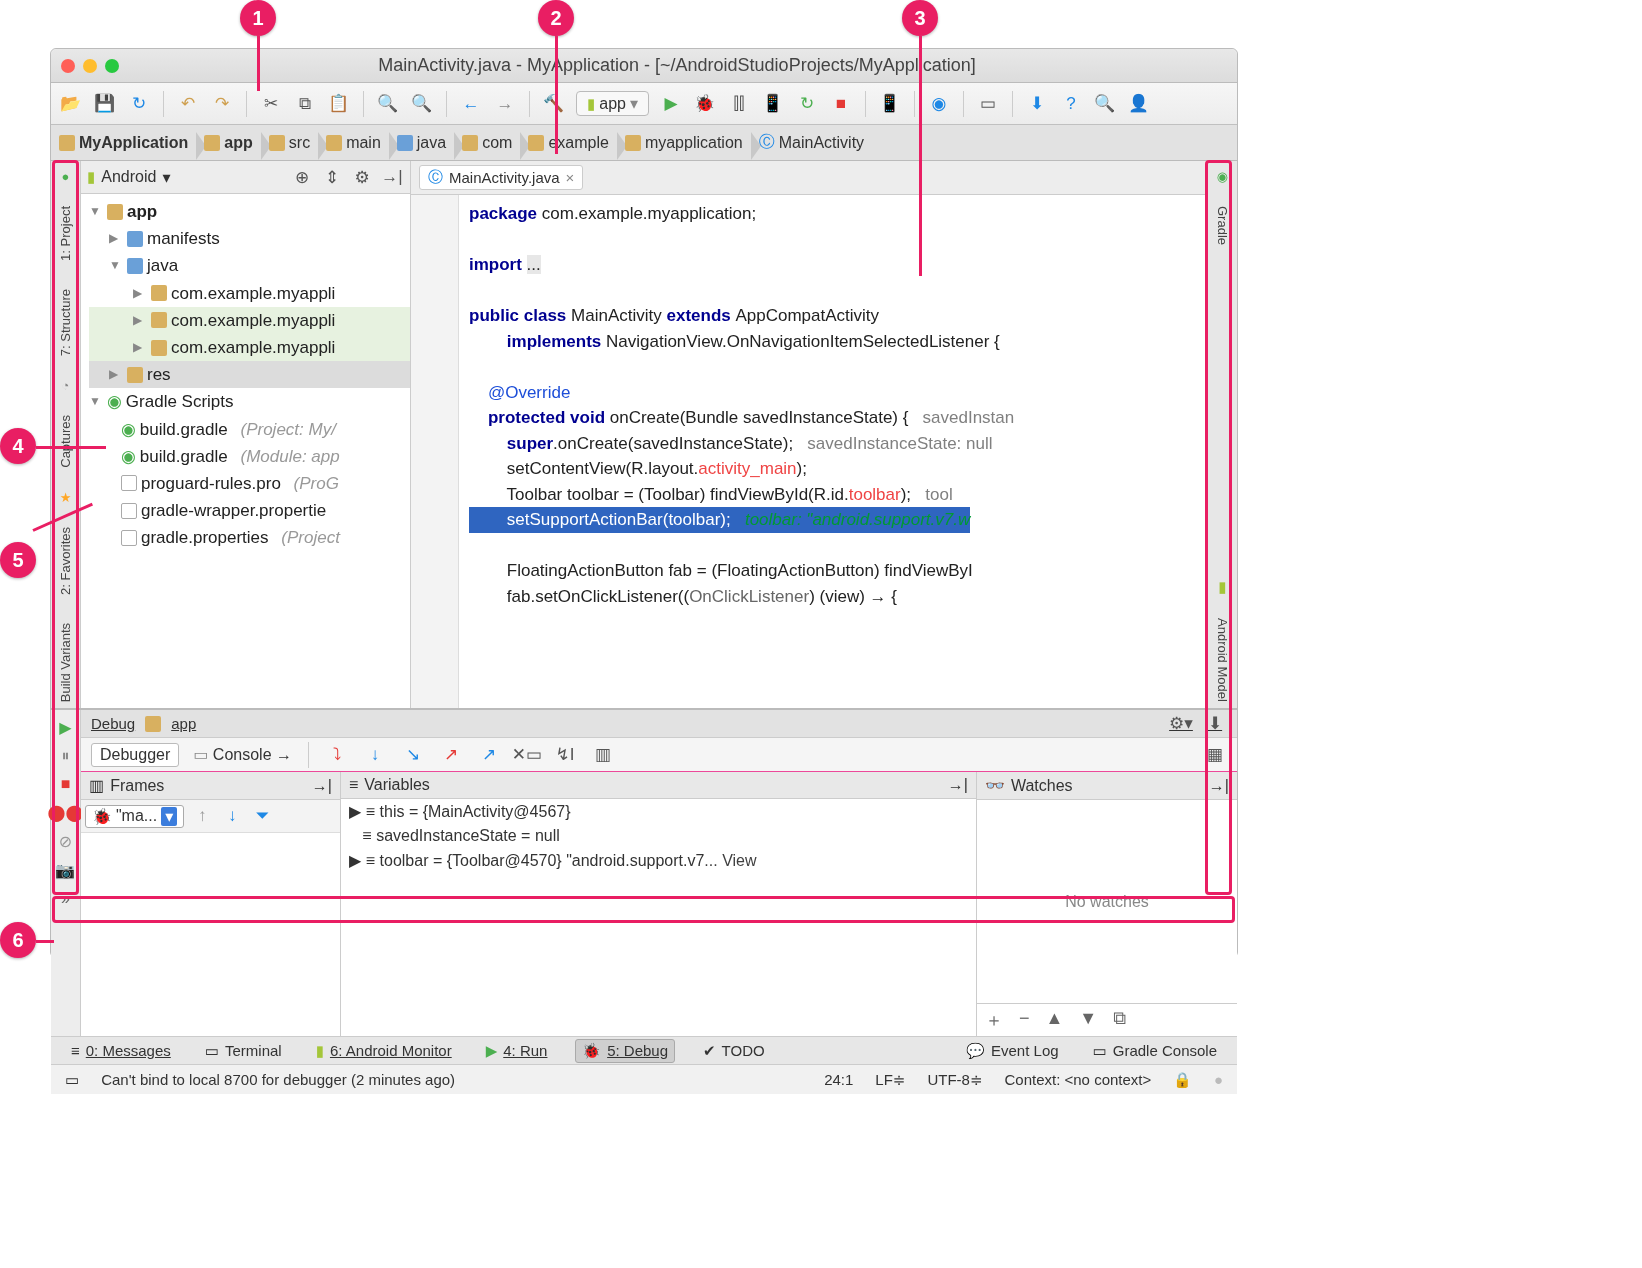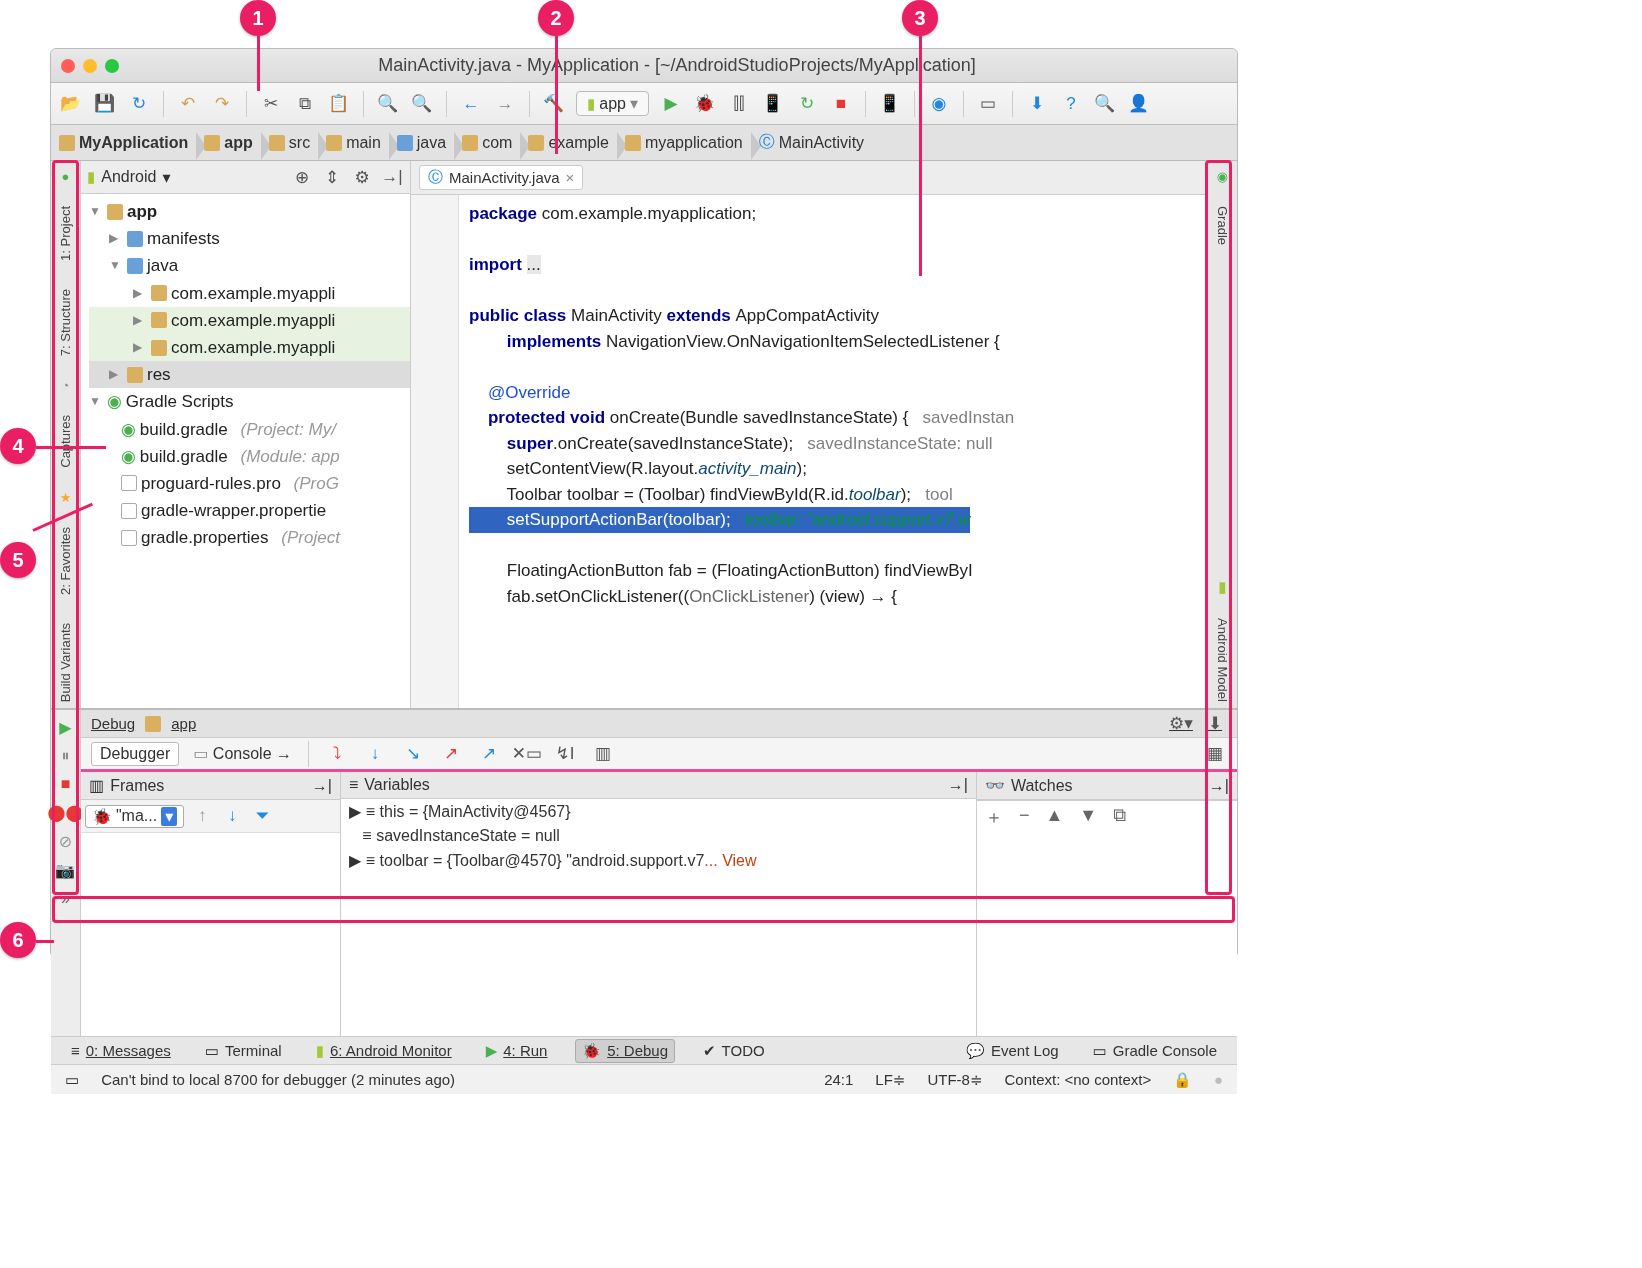--- a/index.html
+++ b/index.html
@@ -36,27 +36,27 @@
 .tree .hint { color:#999; font-style:italic; }
 .tree .row.hl { background:#e7f2e0; }
 .tree .row.sel { background:#dcdcdc; }
 
 .editor-area { background:#fff; display:flex; flex-direction:column; min-width:0; }
 .editor-tabs { display:flex; align-items:center; gap:6px; padding:4px 8px; background:#ededed; border-bottom:1px solid #ccc; font-size:15px;}
 .ed-tab { display:flex; align-items:center; gap:6px; padding:2px 8px; background:#fff; border:1px solid #ccc; border-radius:3px; }
 .editor { flex:1; display:grid; grid-template-columns: 48px 1fr; font-family: Menlo, Consolas, monospace; font-size:17px; line-height:1.5; overflow:hidden;}
 .gutter { background:#f3f3f3; border-right:1px solid #ddd; }
 .code { padding:6px 10px; white-space:pre; color:#222; overflow:hidden;}
-.kw{color:#000090;font-weight:bold}.an{color:#1d4ed8}.fn{color:#0c4a6e;font-style:italic}.cm{color:#808080}.cmg{color:#009933;font-style:italic}
+.kw{color:#000090;font-weight:bold}.an{color:#1d4ed8}.fn{color:#ef4444;}.cm{color:#808080}.cmg{color:#009933;font-style:italic}
 .code .hlrow{background:#2f65c0;color:#fff;display:inline-block;}
 
 .debug-pane { border-top:2px solid #bbb; background:#f2f2f2; display:grid; grid-template-rows: 28px 34px 1fr; grid-template-columns: 30px 1fr; }
 .debug-left-strip { grid-row:1/4; background:#ededed; border-right:1px solid #ccc; display:flex; flex-direction:column; align-items:center; gap:10px; padding-top:8px; font-size:16px;}
 .dp-hdr{display:flex;align-items:center; gap:10px; padding:2px 10px; background:#e2e2e2;border-bottom:1px solid #ccc; font-size:15px;text-decoration:underline;}
-.dp-tabs{display:flex;align-items:center; gap:14px; padding:4px 10px; background:#f5f5f5; border-bottom:3px solid #ec4899; font-size:16px;}
+.dp-tabs{display:flex;align-items:center; gap:14px; padding:4px 10px; background:#f5f5f5; border-bottom:1px solid #ec4899; font-size:16px;}
 .dp-body{display:grid; grid-template-columns: 260px 1fr 260px; font-family: Menlo, Consolas, monospace; font-size:16px;}
 .dp-col{border-right:1px solid #ccc; display:flex; flex-direction:column; background:#fff;}
 .dp-col:last-child{border-right:none}
 .dp-col .hdr{display:flex;align-items:center;gap:6px;padding:4px 8px;background:#e8e8e8;border-bottom:1px solid #ccc;}
 .frames-top{display:flex;align-items:center;gap:6px;padding:4px;border-bottom:1px solid #ddd;background:#f3f3f3}
 .frames-list .fr{padding:4px 8px;white-space:nowrap;overflow:hidden}
 .frames-list .fr.sel{background:#2f65c0;color:#fff}
 .frames-list .fr.ye{background:#fffde3}
 .vars .vr{padding:3px 8px}
 .watches-body{flex:1;display:flex;align-items:center;justify-content:center;color:#888}
@@ -338,30 +338,31 @@
       <div class="dp-col">
         <div class="hdr">
             <span>≡</span>
             <span>Variables</span>
             <span style="flex:1"></span>
             <span>→|</span>
           </div>
         <div class="vars">
           <div class="vr">▶ ≡ <span>this = {MainActivity@4567}</span></div>
           <div class="vr">&nbsp;&nbsp; ≡ <span>savedInstanceState = null</span></div>
-          <div class="vr">▶ ≡ <span>toolbar = {Toolbar@4570} "android.support.v7</span><span style="color:#c2410c">... View</span></div>
+          <div class="vr">▶ ≡ <span>toolbar = {Toolbar@4570} "android.support.v7</span><span style="color:#404040">... View</span></div>
         </div>
       </div>
       <div class="dp-col">
         <div class="hdr">
             <span>👓</span>
             <span>Watches</span>
             <span style="flex:1"></span>
             <span>→|</span>
           </div>
+        <div class="watches-body">No watches</div>
         <div class="watches-bar">
           <span>＋</span>
           <span>−</span>
           <span>▲</span>
           <span>▼</span>
           <span>⧉</span>
         </div>
       </div>
     </div>
   </div>

